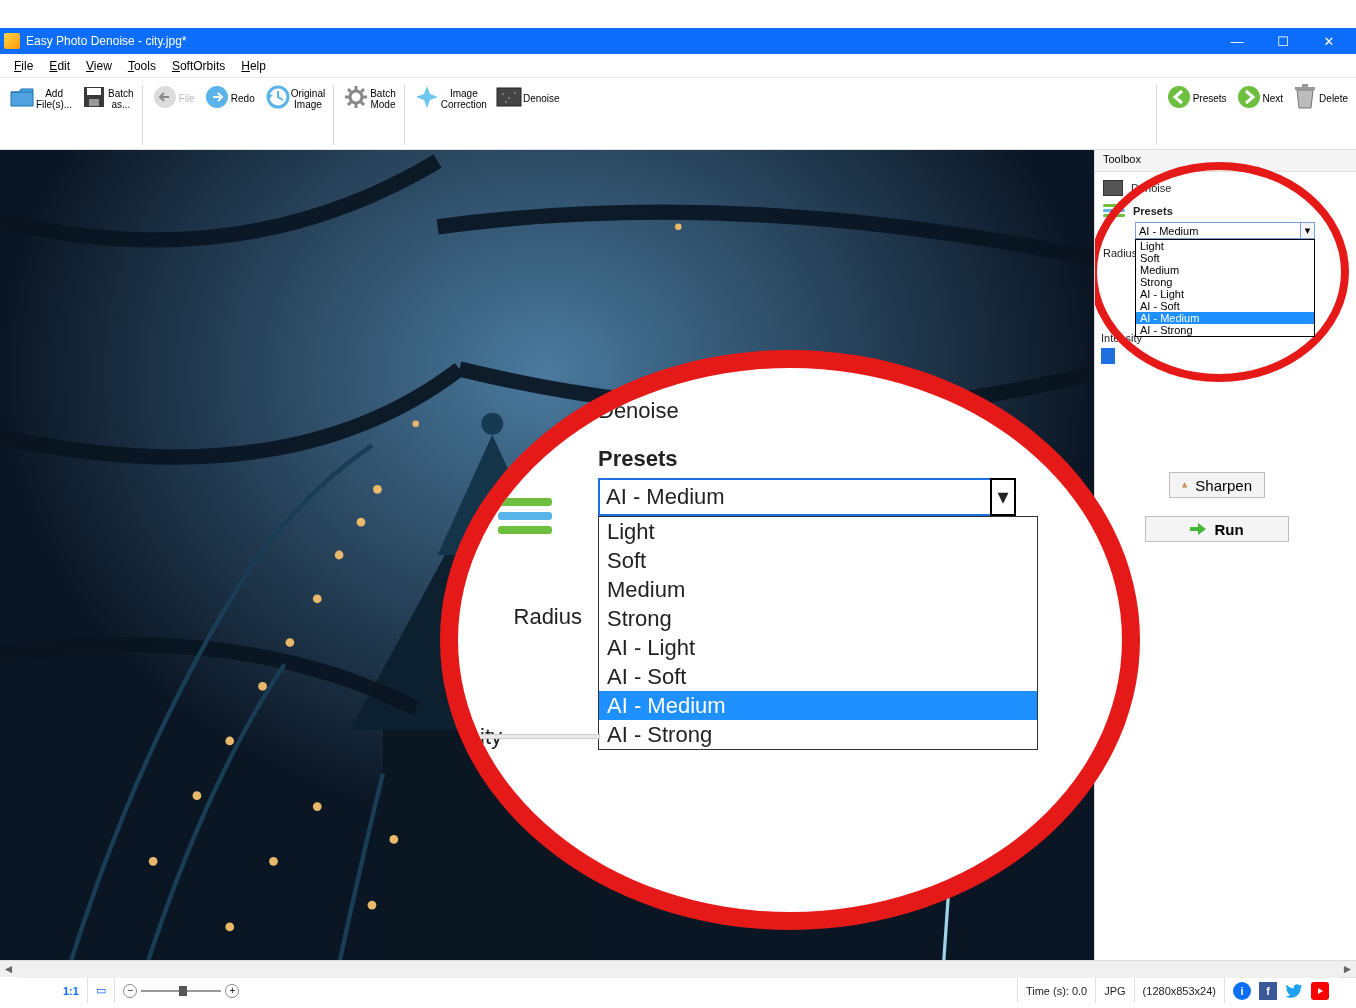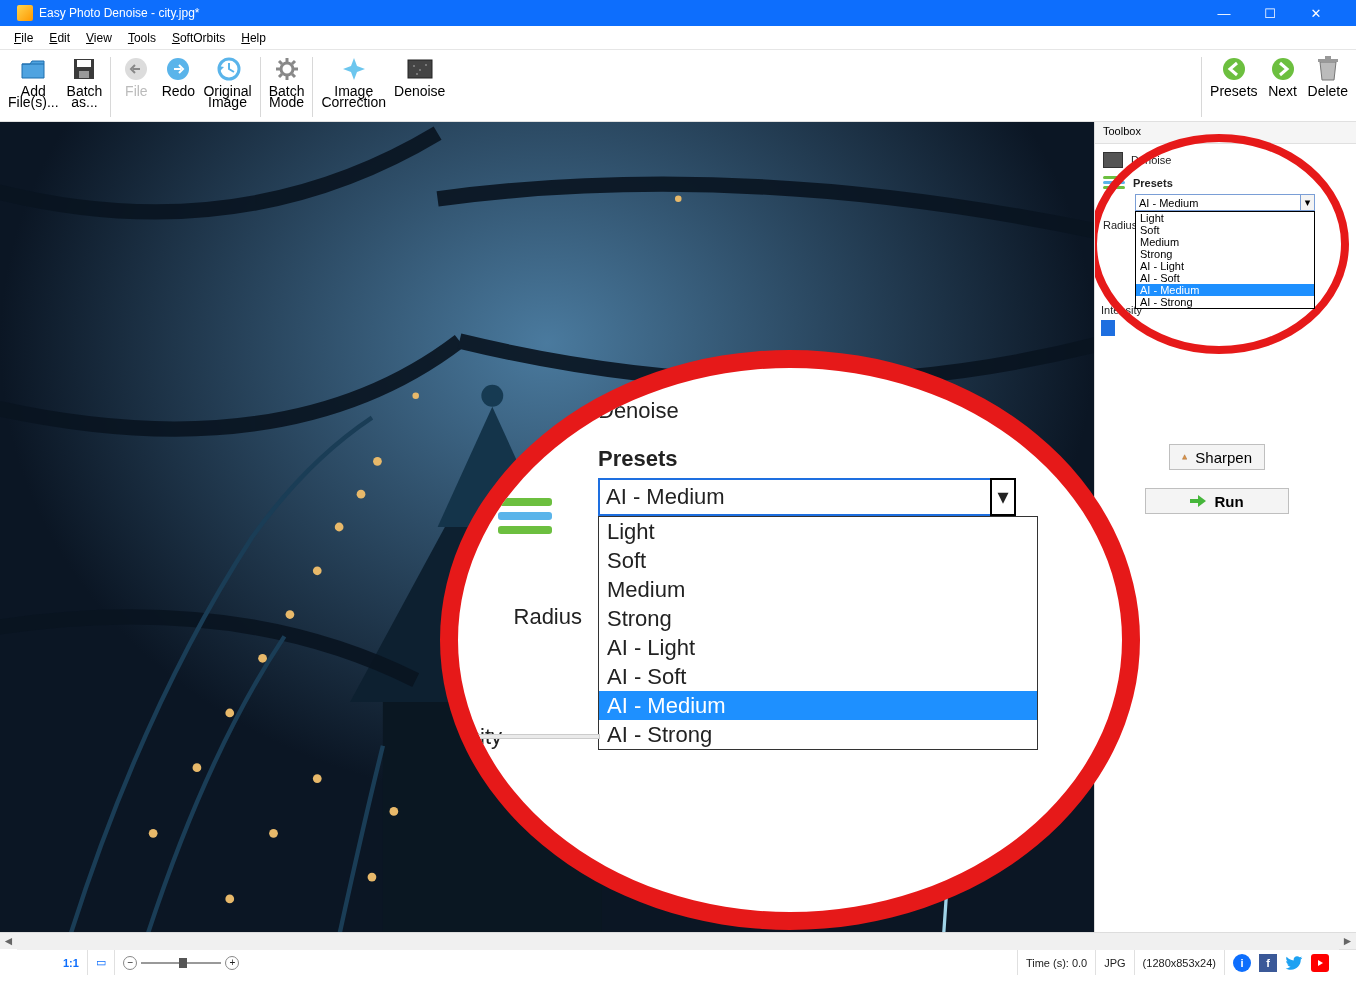--- a/index.html
+++ b/index.html
@@ -1,32 +1,32 @@
 <!DOCTYPE html>
 <html><head>
 <meta charset="utf-8">
 <style>
 * { margin:0; padding:0; box-sizing:border-box; font-family:"Segoe UI",Tahoma,sans-serif; }
 body { width:1356px; height:1008px; background:#fff; overflow:hidden; position:relative; font-size:12px; }
 
 
-.titlebar { height:26px; background:#0d6efd; color:#fff; display:flex; align-items:center; padding:0 17px; }
+.titlebar { height:26px; background:#0d6efd; color:#fff; display:flex; align-items:center; padding:0 4px;margin-top:28px; }
 .titlebar .app-icon { width:16px; height:16px; background:linear-gradient(135deg,#ffd54f,#ff9800); margin-right:6px; border-radius:2px; }
 .titlebar .title { flex:1; font-size:12px; }
 .titlebar .win-btns { display:flex; }
 .titlebar .win-btn { width:46px; height:26px; display:flex; align-items:center; justify-content:center; color:#fff; font-size:13px; }
 
 
 .menubar { height:24px; background:#fff; display:flex; align-items:center; padding:0 6px; border-bottom:1px solid #e6e6e6; }
 .menubar span { padding:2px 8px; font-size:12px; }
 .menubar span u { text-decoration:underline; }
 
 
 .toolbar { height:72px; background:#fff; display:flex; align-items:flex-start; padding:3px 4px; border-bottom:1px solid #e0e0e0; }
-.tool-btn { display:flex; flex-direction:column; align-items:center; justify-content:flex-start; padding:2px 4px; min-width:42px; text-align:center; font-size:14px; line-height:11px; }
+.tool-btn { display:flex; flex-direction:row; align-items:center; justify-content:flex-start; padding:2px 4px; min-width:42px; text-align:center; font-size:10px; line-height:11px; }
 .tool-btn.disabled { color:#bbb; }
 .tool-btn .ticon { width:28px; height:28px; display:flex; align-items:center; justify-content:center; margin-bottom:3px; }
 .tool-sep { width:1px; height:60px; background:#d8d8d8; margin:4px 4px; }
 .toolbar .spacer { flex:1; }
 
 
 .main { display:flex; height:810px; }
 .canvas-wrap { flex:1; position:relative; background:#123; overflow:hidden; }
 
 

